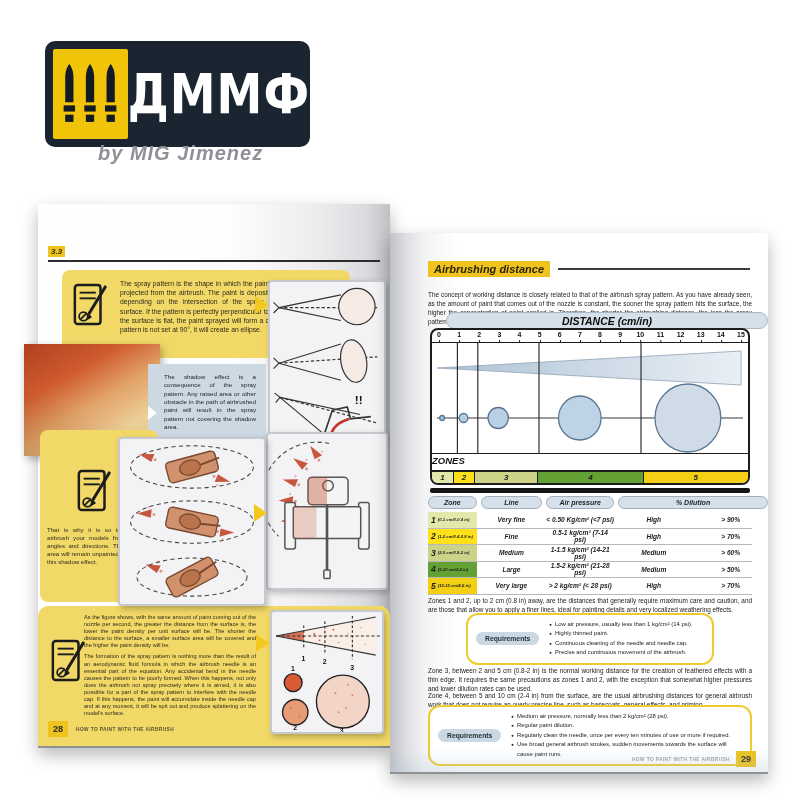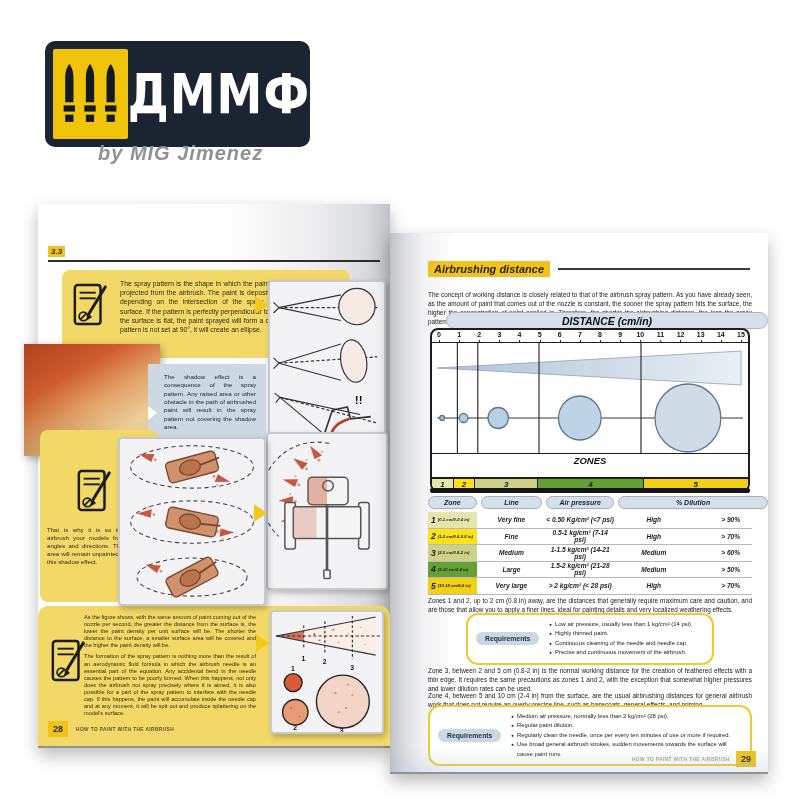--- a/index.html
+++ b/index.html
@@ -97,22 +97,22 @@
 
   .chart{left:40px;top:95px;width:320px;}
   .ruler{position:relative;height:15px;background:#fff;border:2px solid #1d1d1d;border-bottom:1.5px solid #1d1d1d;
       border-radius:8px 8px 0 0;box-sizing:border-box;}
   .ruler-in{position:absolute;left:7px;right:7px;top:0;bottom:0;}
   .tick{position:absolute;top:1px;transform:translateX(-50%);font-size:7px;font-weight:bold;color:#111;}
   .tick::after{content:"";position:absolute;top:9px;left:50%;width:1px;height:3px;background:#222;}
   .chart-body{position:relative;height:110px;background:#fff;border-left:2px solid #1d1d1d;
       border-right:2px solid #1d1d1d;box-sizing:border-box;}
   .chart-body svg{position:absolute;left:5px;right:5px;top:0;width:calc(100% - 10px);height:100%;}
-  .zones-band{height:24px;background:#fff;border-left:2px solid #1d1d1d;border-right:2px solid #1d1d1d;
-      border-top:1.5px solid #1d1d1d;box-sizing:border-box;text-align:center;
+  .zones-band{height:17px;background:#fff;border-left:2px solid #1d1d1d;border-right:2px solid #1d1d1d;
+      border-top:1.5px solid #1d1d1d;box-sizing:border-box;
       font-style:italic;font-weight:bold;font-size:9.5px;line-height:13px;color:#111;}
   .zone-strip{display:flex;height:15px;border:2px solid #1d1d1d;border-radius:0 0 8px 8px;overflow:hidden;
       box-sizing:border-box;}
   .zone-seg{display:flex;align-items:center;justify-content:center;font-size:8px;font-weight:bold;
       font-style:italic;color:#1d1d1d;border-left:1.5px solid #1d1d1d;box-sizing:border-box;}
   .zone-seg:first-child{border-left:none;}
 
   .black-bar{left:40px;top:255px;width:320px;height:5px;background:#151515;border-radius:2px;}
 
   .dtable{left:38px;top:263px;width:324px;font-style:italic;}

